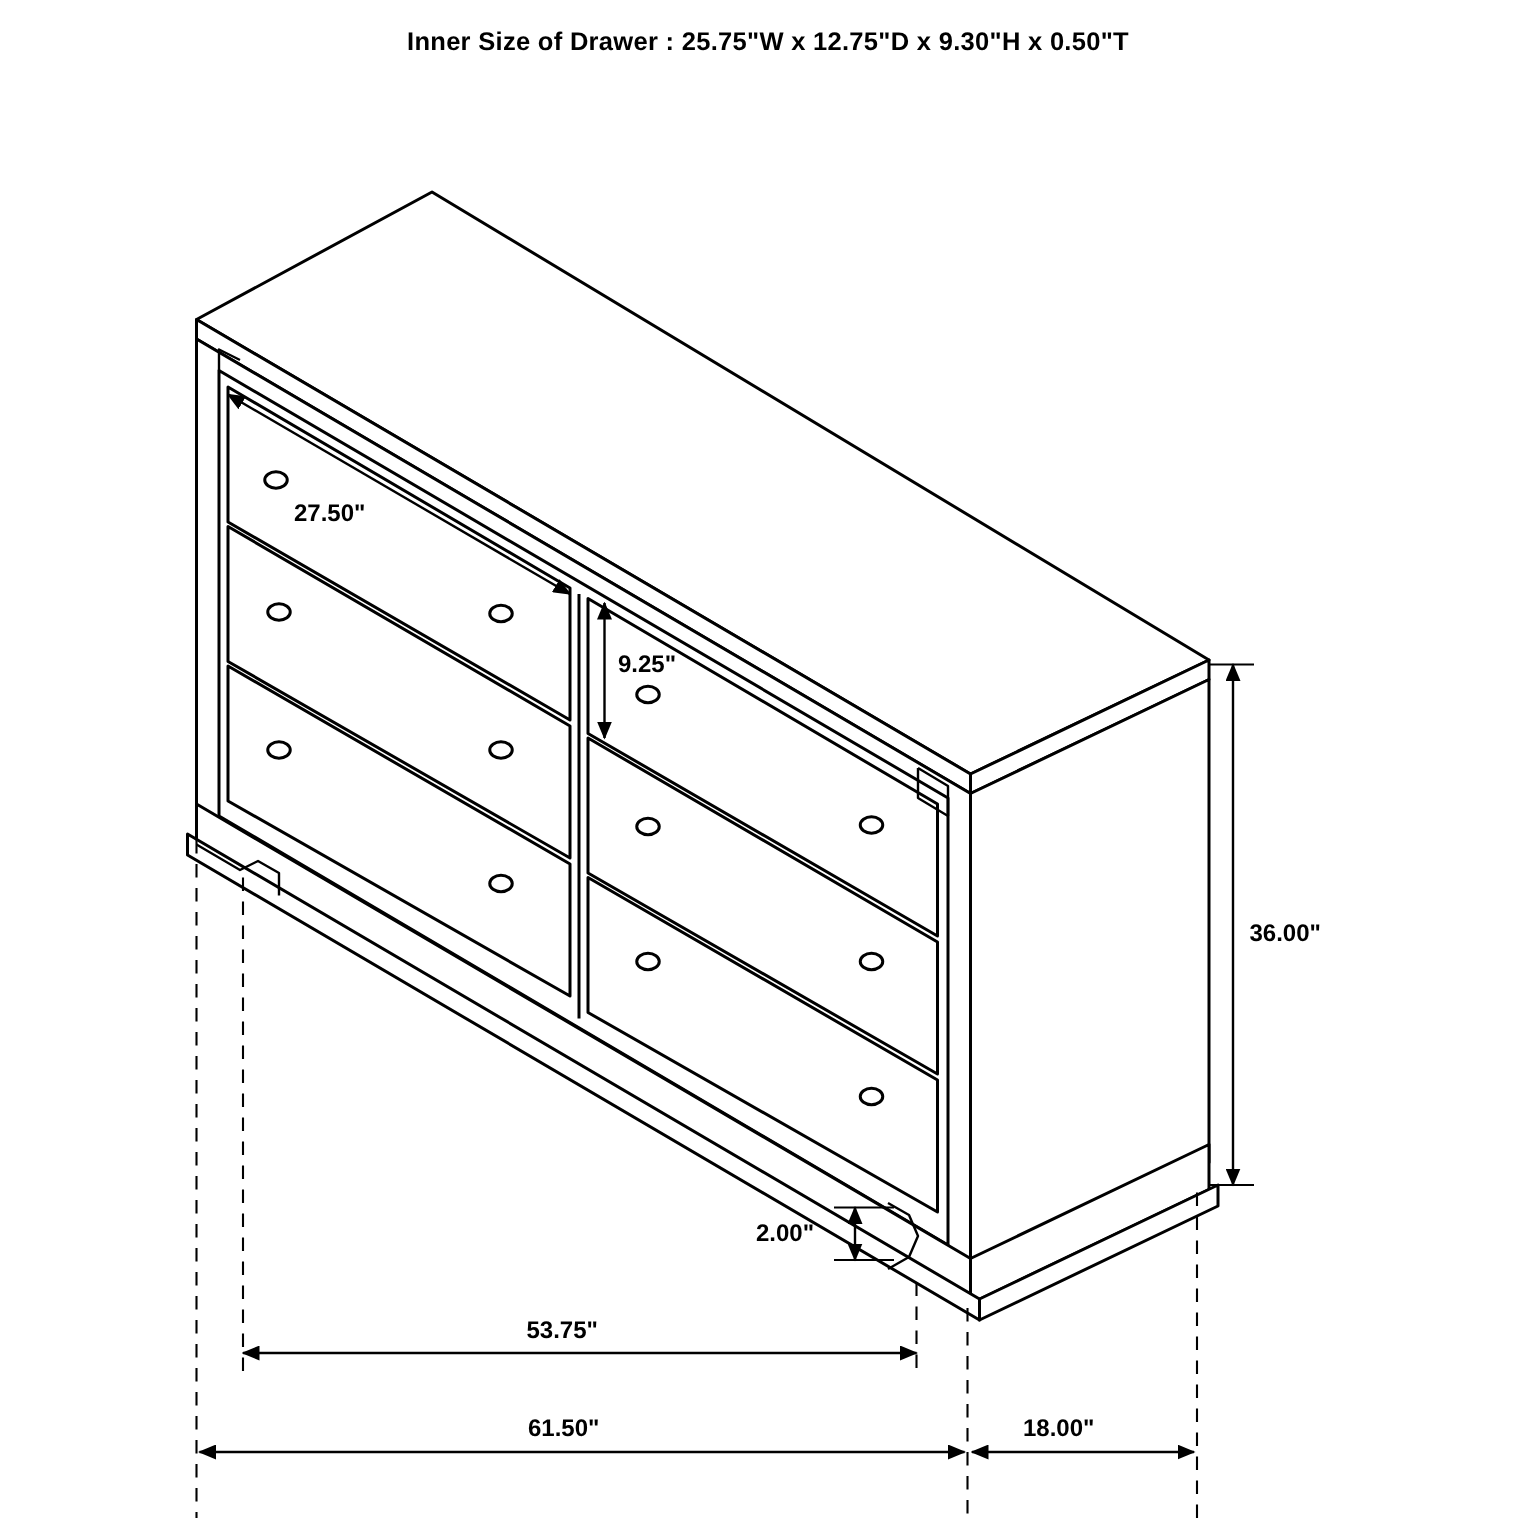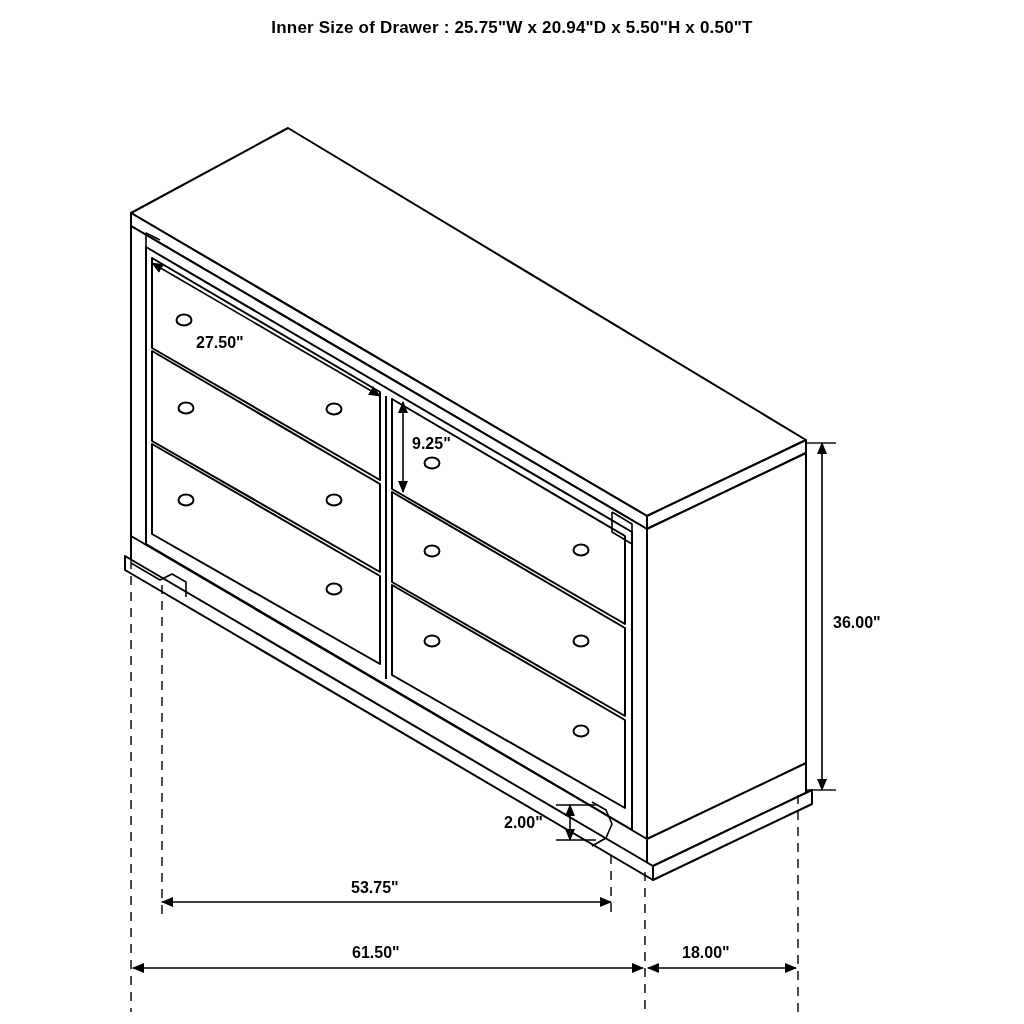--- a/index.html
+++ b/index.html
@@ -37,21 +37,21 @@
     font-weight: bold;
     color: #000000;
     white-space: nowrap;
   }
 </style>
 </head>
 <body>
 
 <div id="page">
 
-  <div id="title">Inner Size of Drawer : 25.75"W x 20.94"D x 5.50"H x 0.50"T</div>
+  <div id="title">Inner Size of Drawer : 25.75"W x 12.75"D x 9.30"H x 0.50"T</div>
 
   <svg id="drawing" width="1024" height="1024" viewBox="0 0 1024 1024">
     <defs>
       <marker id="arrH" markerWidth="12" markerHeight="10" refX="11" refY="5" orient="auto" markerUnits="userSpaceOnUse">
         <path d="M0,0 L12,5 L0,10 z" fill="#000"></path>
       </marker>
       <marker id="arrHs" markerWidth="12" markerHeight="10" refX="1" refY="5" orient="auto" markerUnits="userSpaceOnUse">
         <path d="M12,0 L0,5 L12,10 z" fill="#000"></path>
       </marker>
     </defs>

